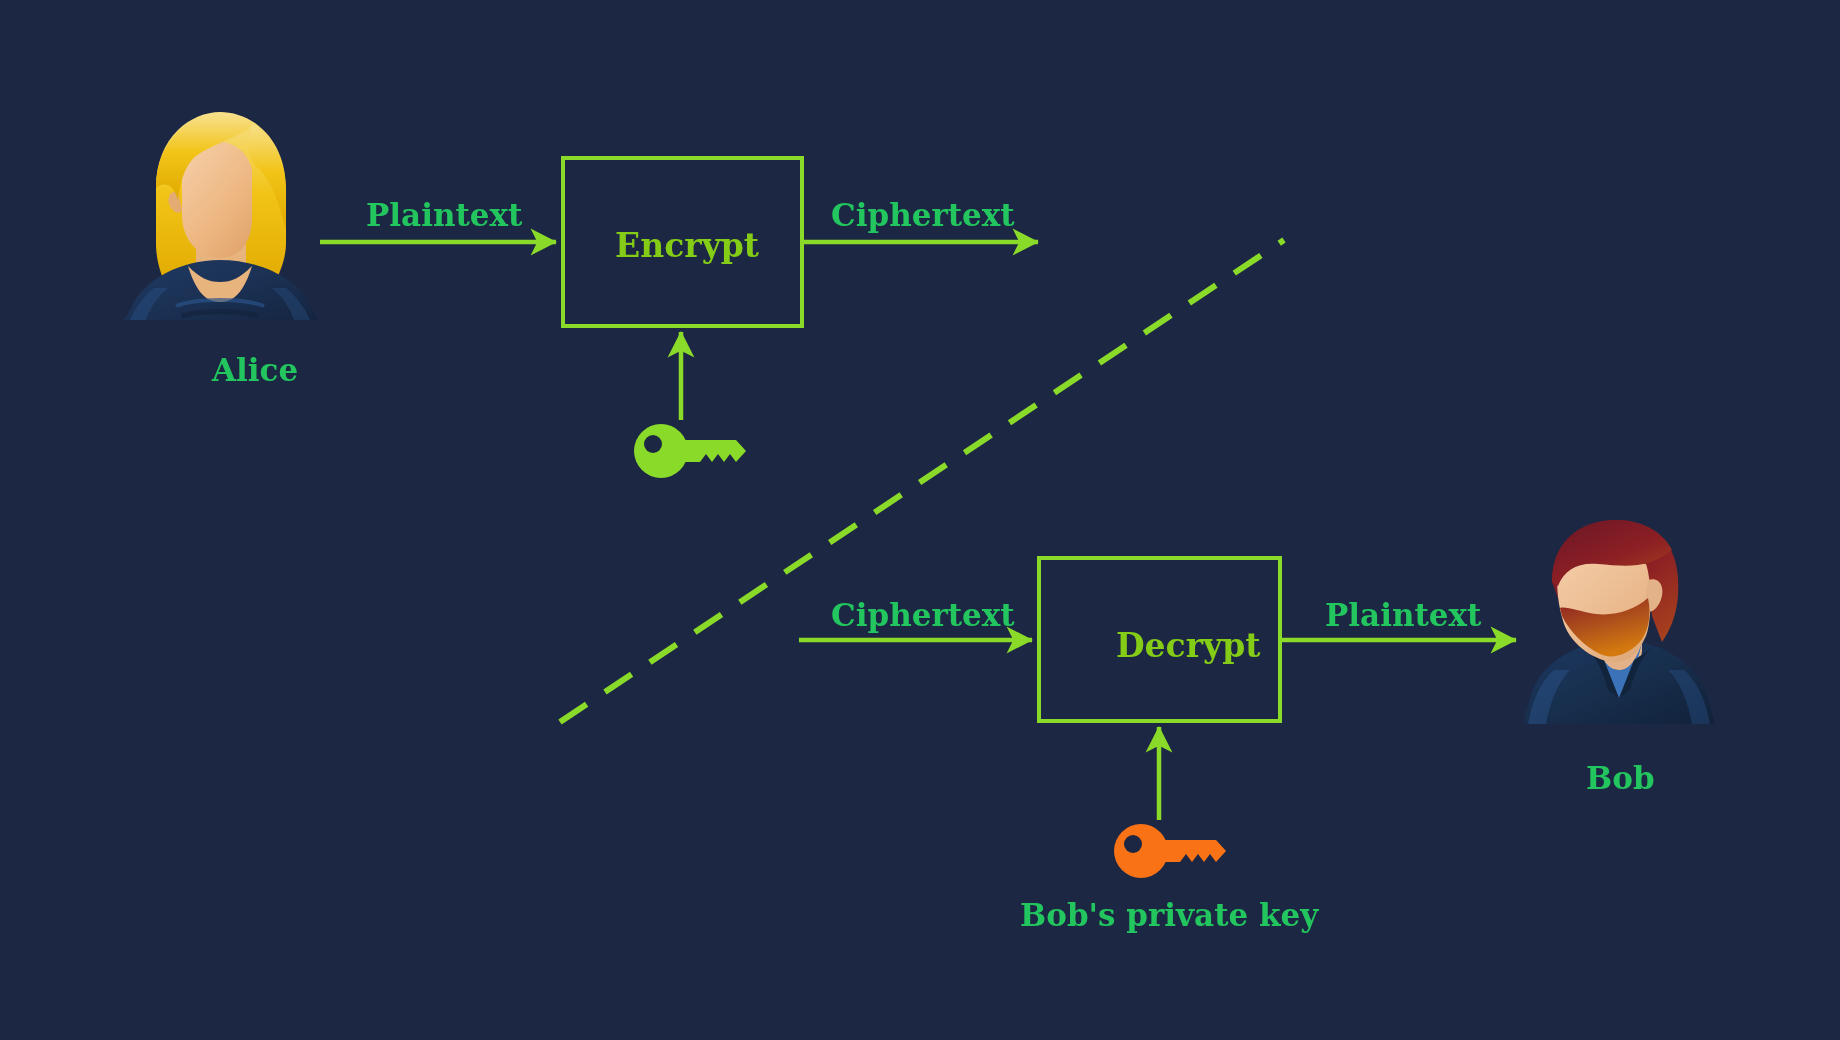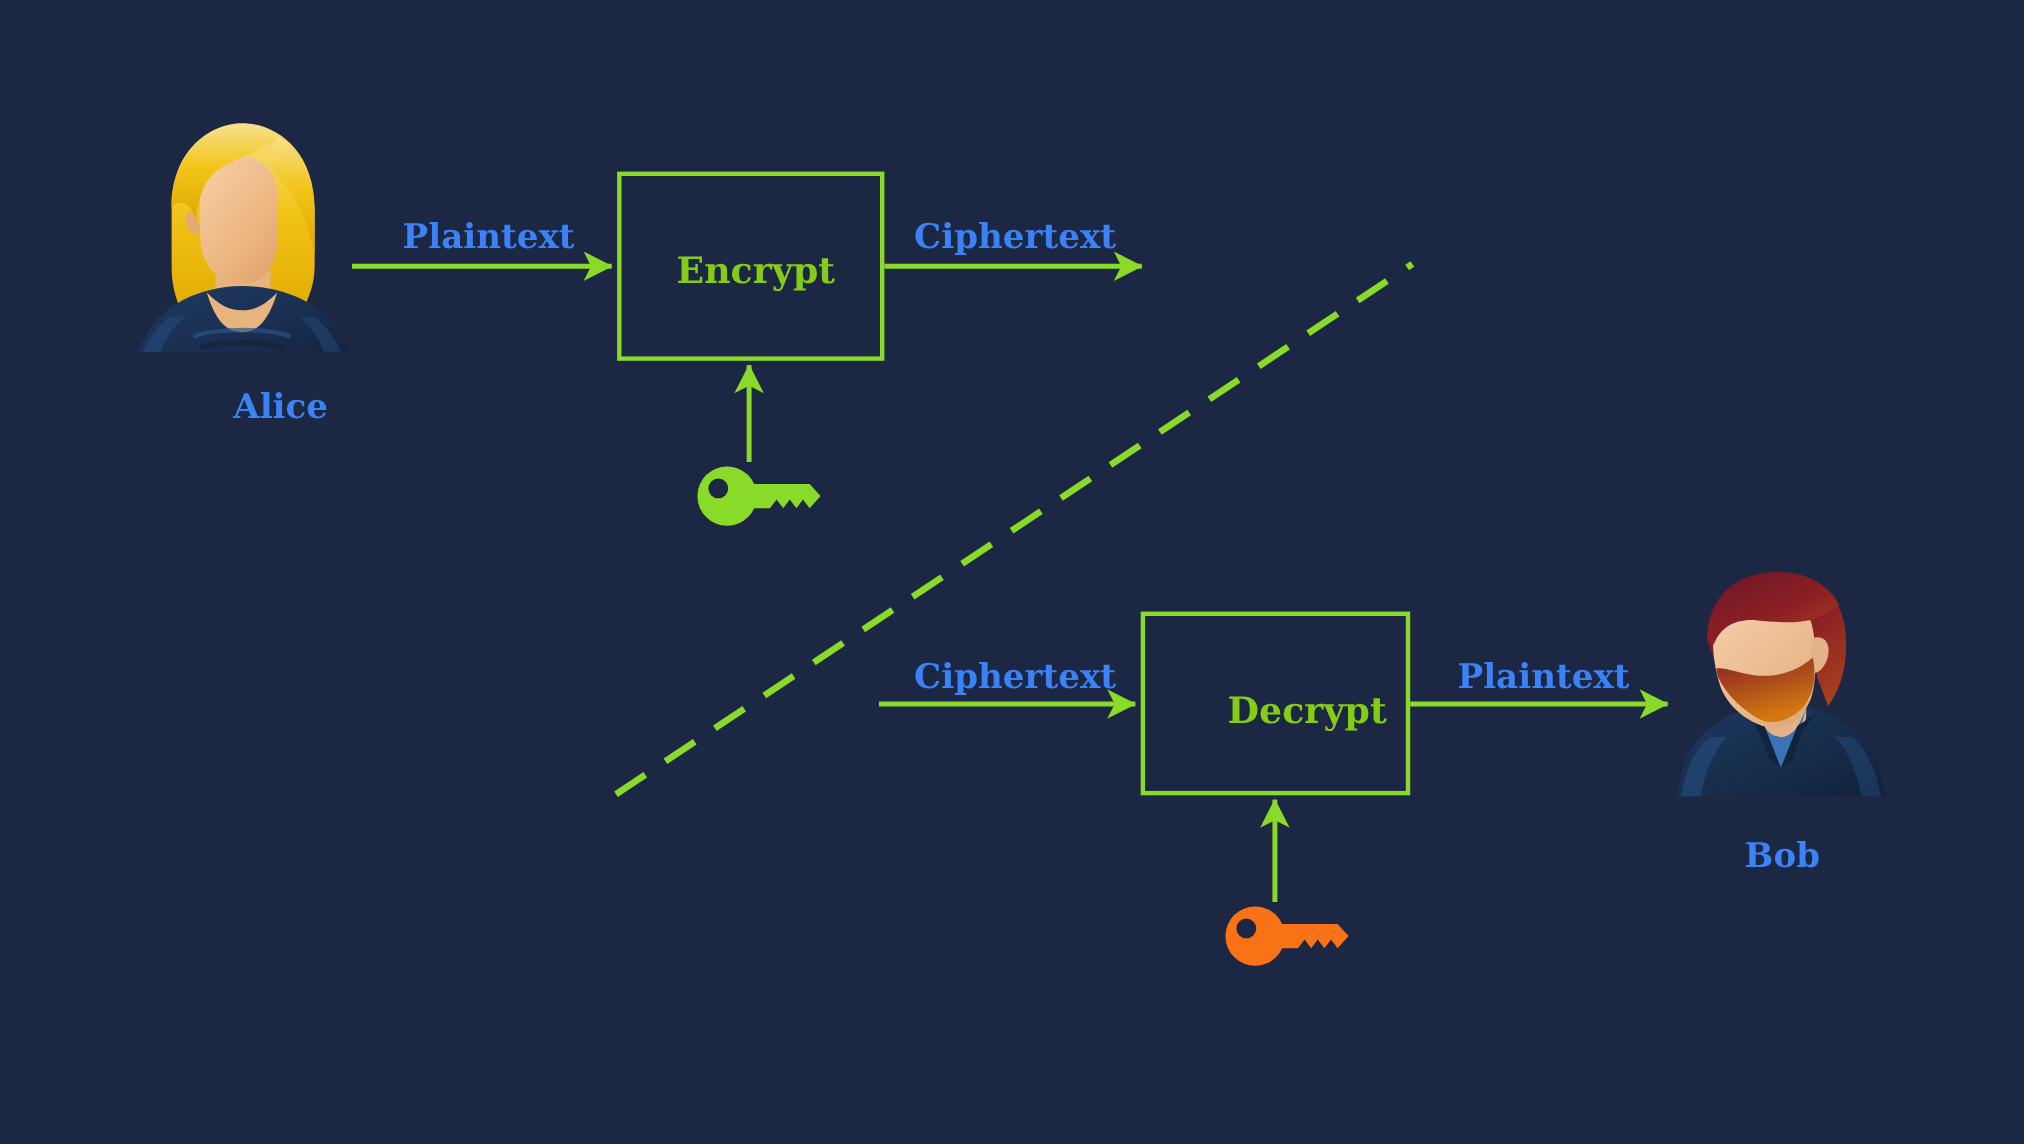--- a/index.html
+++ b/index.html
@@ -17,21 +17,21 @@
   }
   svg.layer {
     position: absolute;
     top: 0;
     left: 0;
     width: 1840px;
     height: 1040px;
   }
   .label {
     position: absolute;
-    color: #3b82f6;
+    color: #22c55e;
     font-family: "DejaVu Serif", "Liberation Serif", serif;
     font-weight: bold;
     white-space: nowrap;
     user-select: none;
   }
   .label.flow { font-size: 31px; }
   .label.name { font-size: 31px; margin-left: 16px; }
   .label.keycap { font-size: 31px; }
   .boxlabel {
     position: absolute;
@@ -192,14 +192,15 @@
 
   <div class="label flow" style="left:831px; top:197px;">Ciphertext</div>
 
 
   <div class="label flow" style="left:831px; top:597px;">Ciphertext</div>
 
   <div class="boxlabel" style="left:1116px; top:626px;">Decrypt</div>
 
   <div class="label flow" style="left:1325px; top:597px;">Plaintext</div>
 
+  <div class="label keycap" style="left:1020px; top:897px;">Bob's private key</div>
 
 </div>
 
 </body></html>

